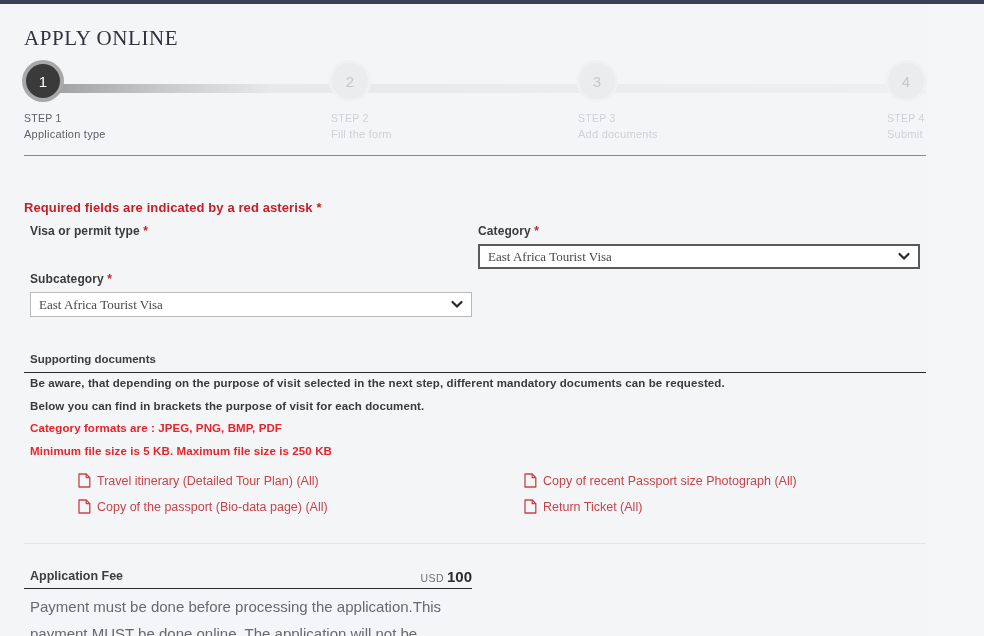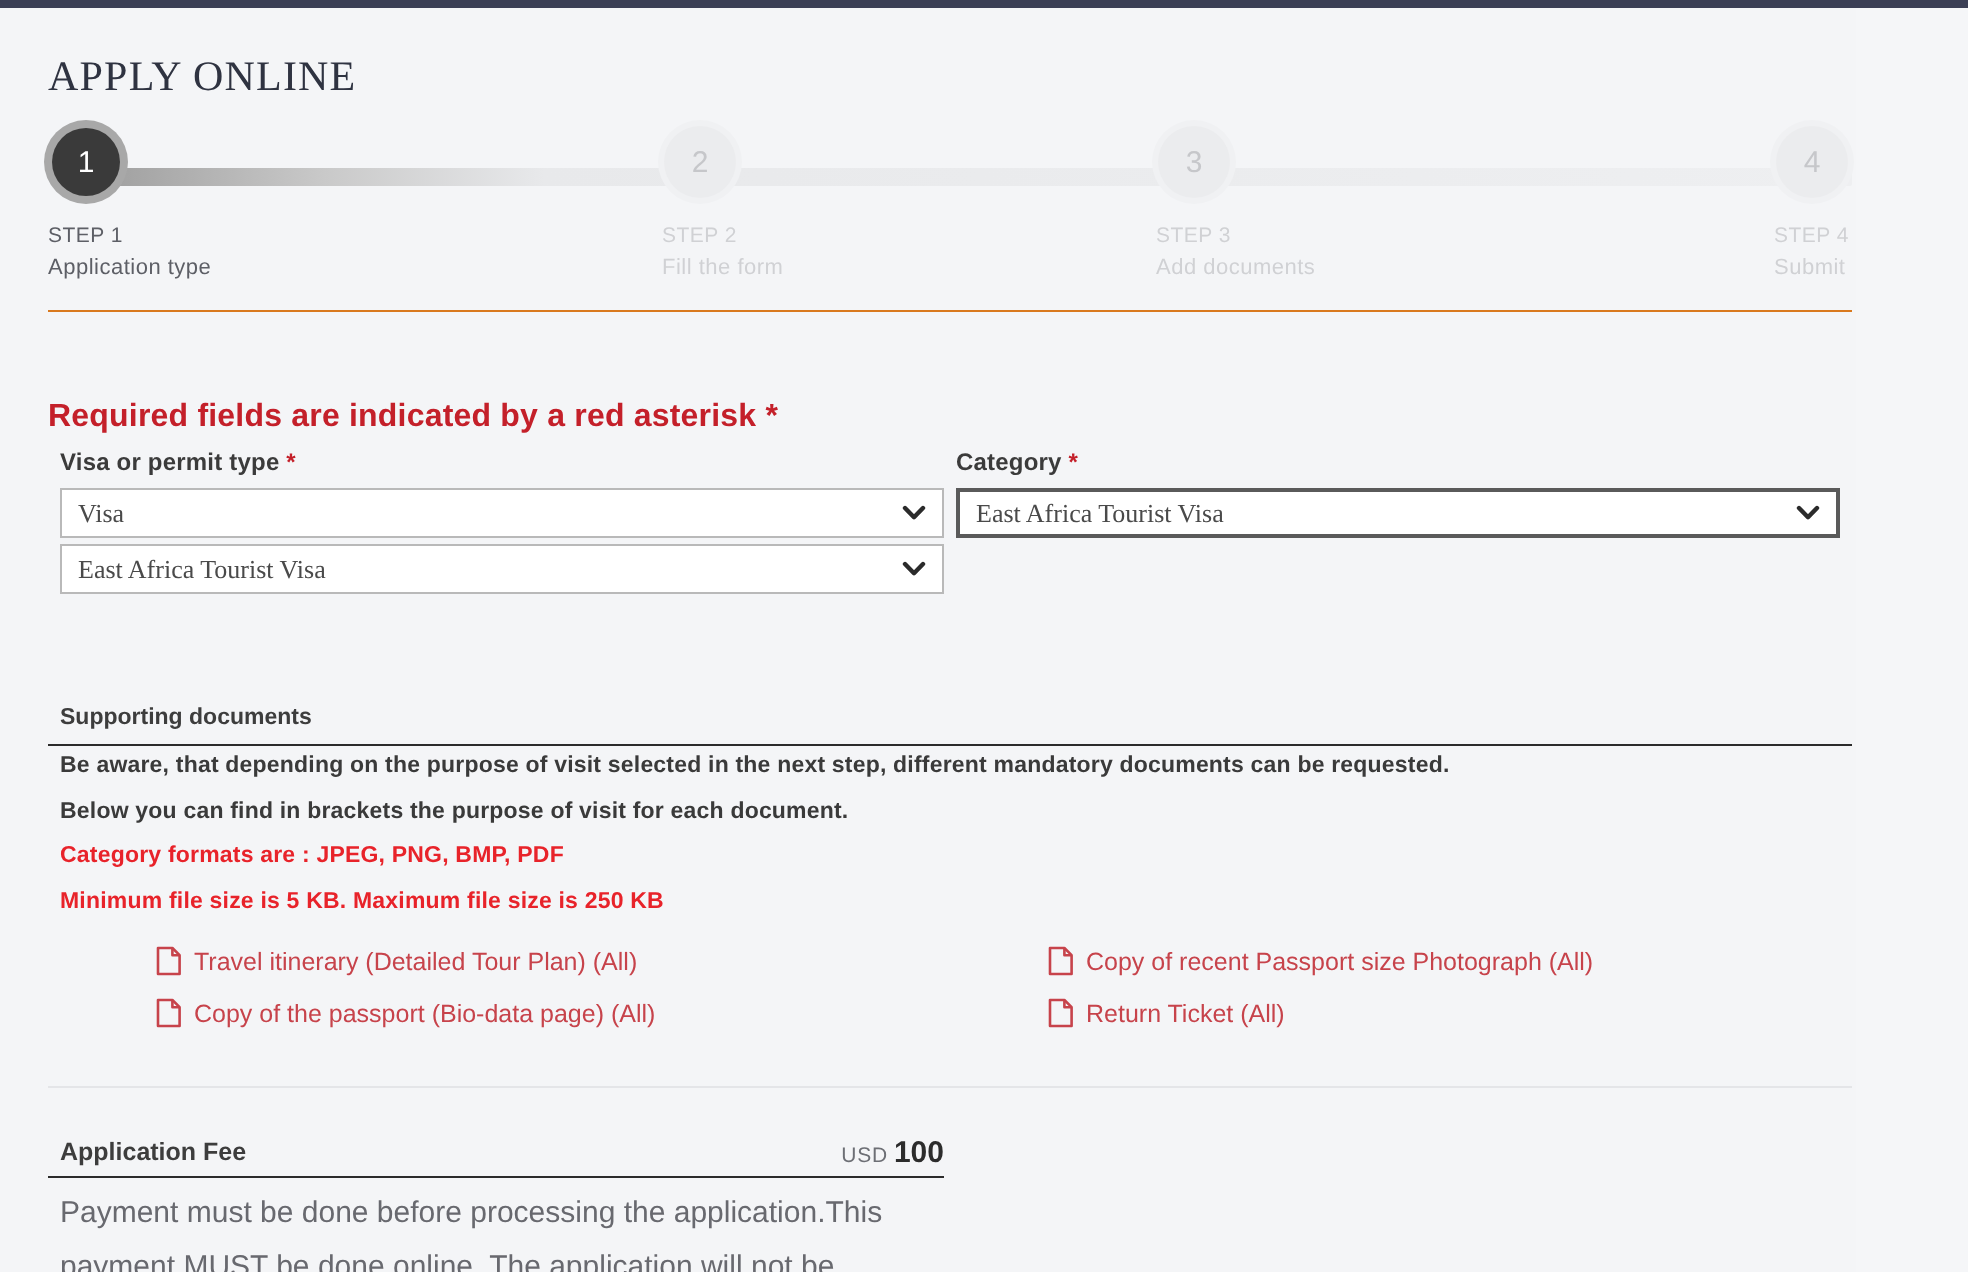--- a/index.html
+++ b/index.html
@@ -74,21 +74,21 @@
   }
 
   
   .sec-title{
     position:absolute; left:24px; top:150px;
     font-family:"Liberation Serif", serif; font-size:17px; color:#a50e19;
   }
   .sec-title b{ font-weight:bold; }
   .req-note{
     position:absolute; left:24px; top:178px;
-    font-size:16px; font-weight:bold; color:#c4202a; letter-spacing:.1px;
+    font-size:13px; font-weight:bold; color:#c4202a; letter-spacing:.1px;
   }
   .req-note .ast{ color:#c4202a; }
 
   .field{ position:absolute; }
   .field .flabel{
     font-size:12px; font-weight:bold; color:#3b3b3b; margin-bottom:6px;
     display:block; letter-spacing:.1px;
   }
   .field .flabel .ast{ color:#c4202a; font-weight:bold; }
   .sel{
@@ -201,43 +201,36 @@
     </div>
   </div>
 
   <div class="orange-rule"></div>
 
 
   <div class="req-note"><span>Required fields are indicated by a red asterisk</span> <span class="ast">*</span></div>
 
   <div class="field" style="left:30px; top:202px">
     <span class="flabel"><span>Visa or permit type</span> <span class="ast">*</span></span>
-    <div class="sel">
-      <span class="val">Visa</span>
-      <span class="caret">
-        <svg viewBox="0 0 12 12" width="12" height="12">
-            <path d="M1.5 3.6 L6 8.2 L10.5 3.6" fill="none" stroke="#2b2b2b" stroke-width="2.2" stroke-linecap="round" stroke-linejoin="round"></path>
-          </svg>
-      </span>
-    </div>
   </div>
 
   <div class="field" style="left:478px; top:202px">
     <span class="flabel"><span>Category</span> <span class="ast">*</span></span>
     <div class="sel focused">
       <span class="val">East Africa Tourist Visa</span>
       <span class="caret">
         <svg viewBox="0 0 12 12" width="12" height="12">
             <path d="M1.5 3.6 L6 8.2 L10.5 3.6" fill="none" stroke="#2b2b2b" stroke-width="2.2" stroke-linecap="round" stroke-linejoin="round"></path>
           </svg>
       </span>
     </div>
   </div>
 
   <div class="field" style="left:30px; top:250px">
+    <span class="flabel"><span>Subcategory</span> <span class="ast">*</span></span>
     <div class="sel">
       <span class="val">East Africa Tourist Visa</span>
       <span class="caret">
         <svg viewBox="0 0 12 12" width="12" height="12">
             <path d="M1.5 3.6 L6 8.2 L10.5 3.6" fill="none" stroke="#2b2b2b" stroke-width="2.2" stroke-linecap="round" stroke-linejoin="round"></path>
           </svg>
       </span>
     </div>
   </div>
 

